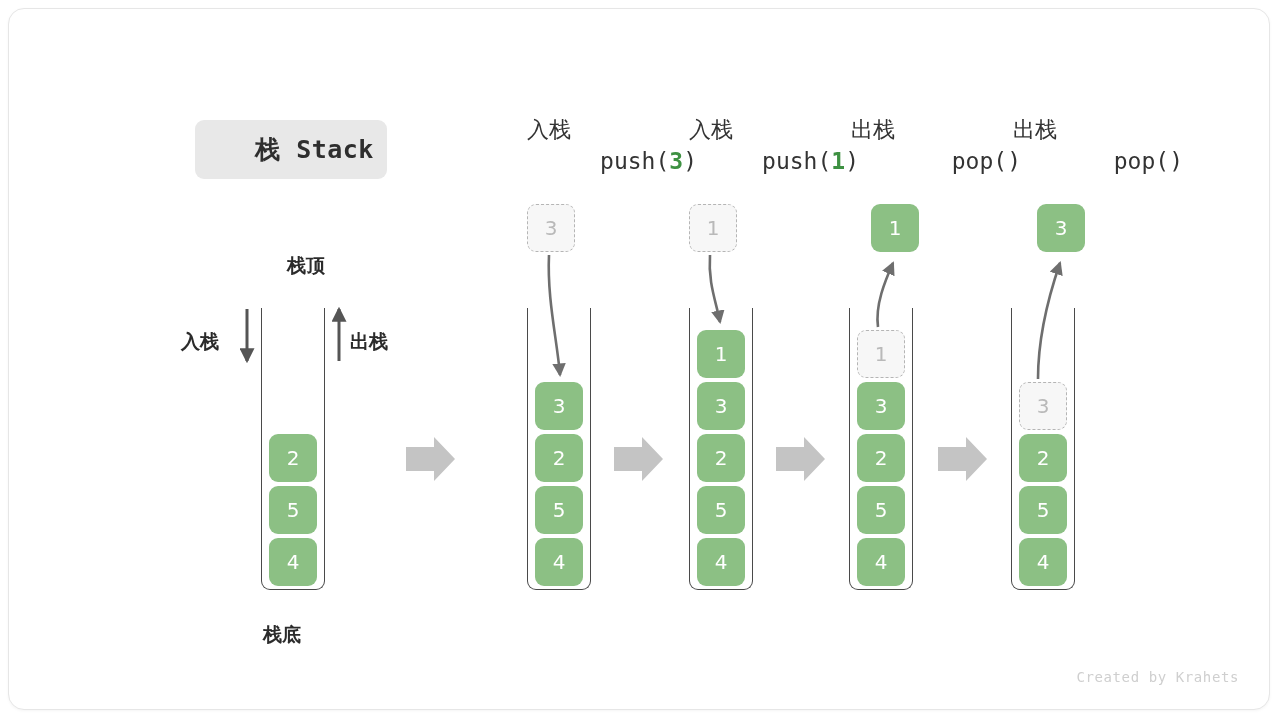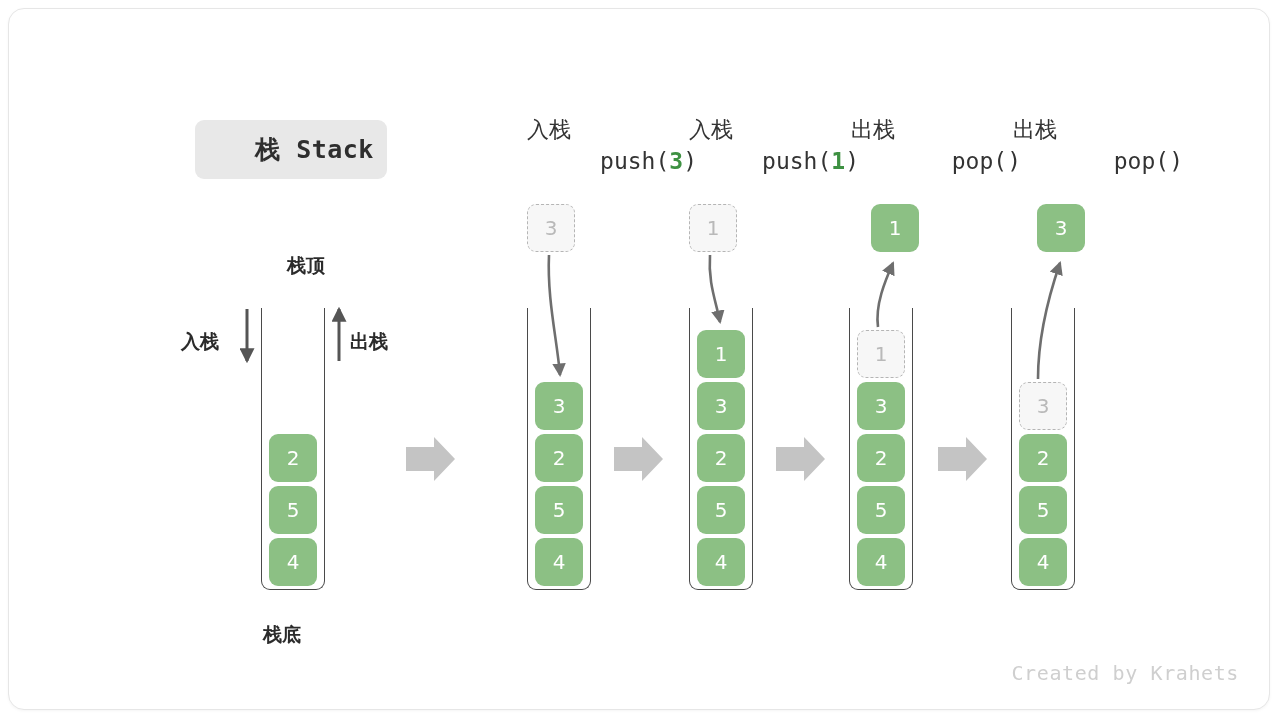--- a/index.html
+++ b/index.html
@@ -159,21 +159,21 @@
     width: 1280px; height: 720px;
     pointer-events: none;
   }
 
   
   #footer {
     position: absolute;
     right: 30px;
     bottom: 24px;
     font-family: "DejaVu Sans Mono", "Liberation Mono", monospace;
-    font-size: 20px;
+    font-size: 14px;
     color: #cfcfcf;
     letter-spacing: 0.6px;
   }
 </style>
 </head>
 <body>
 
 <div id="card">
 
   <div id="title-pill">

